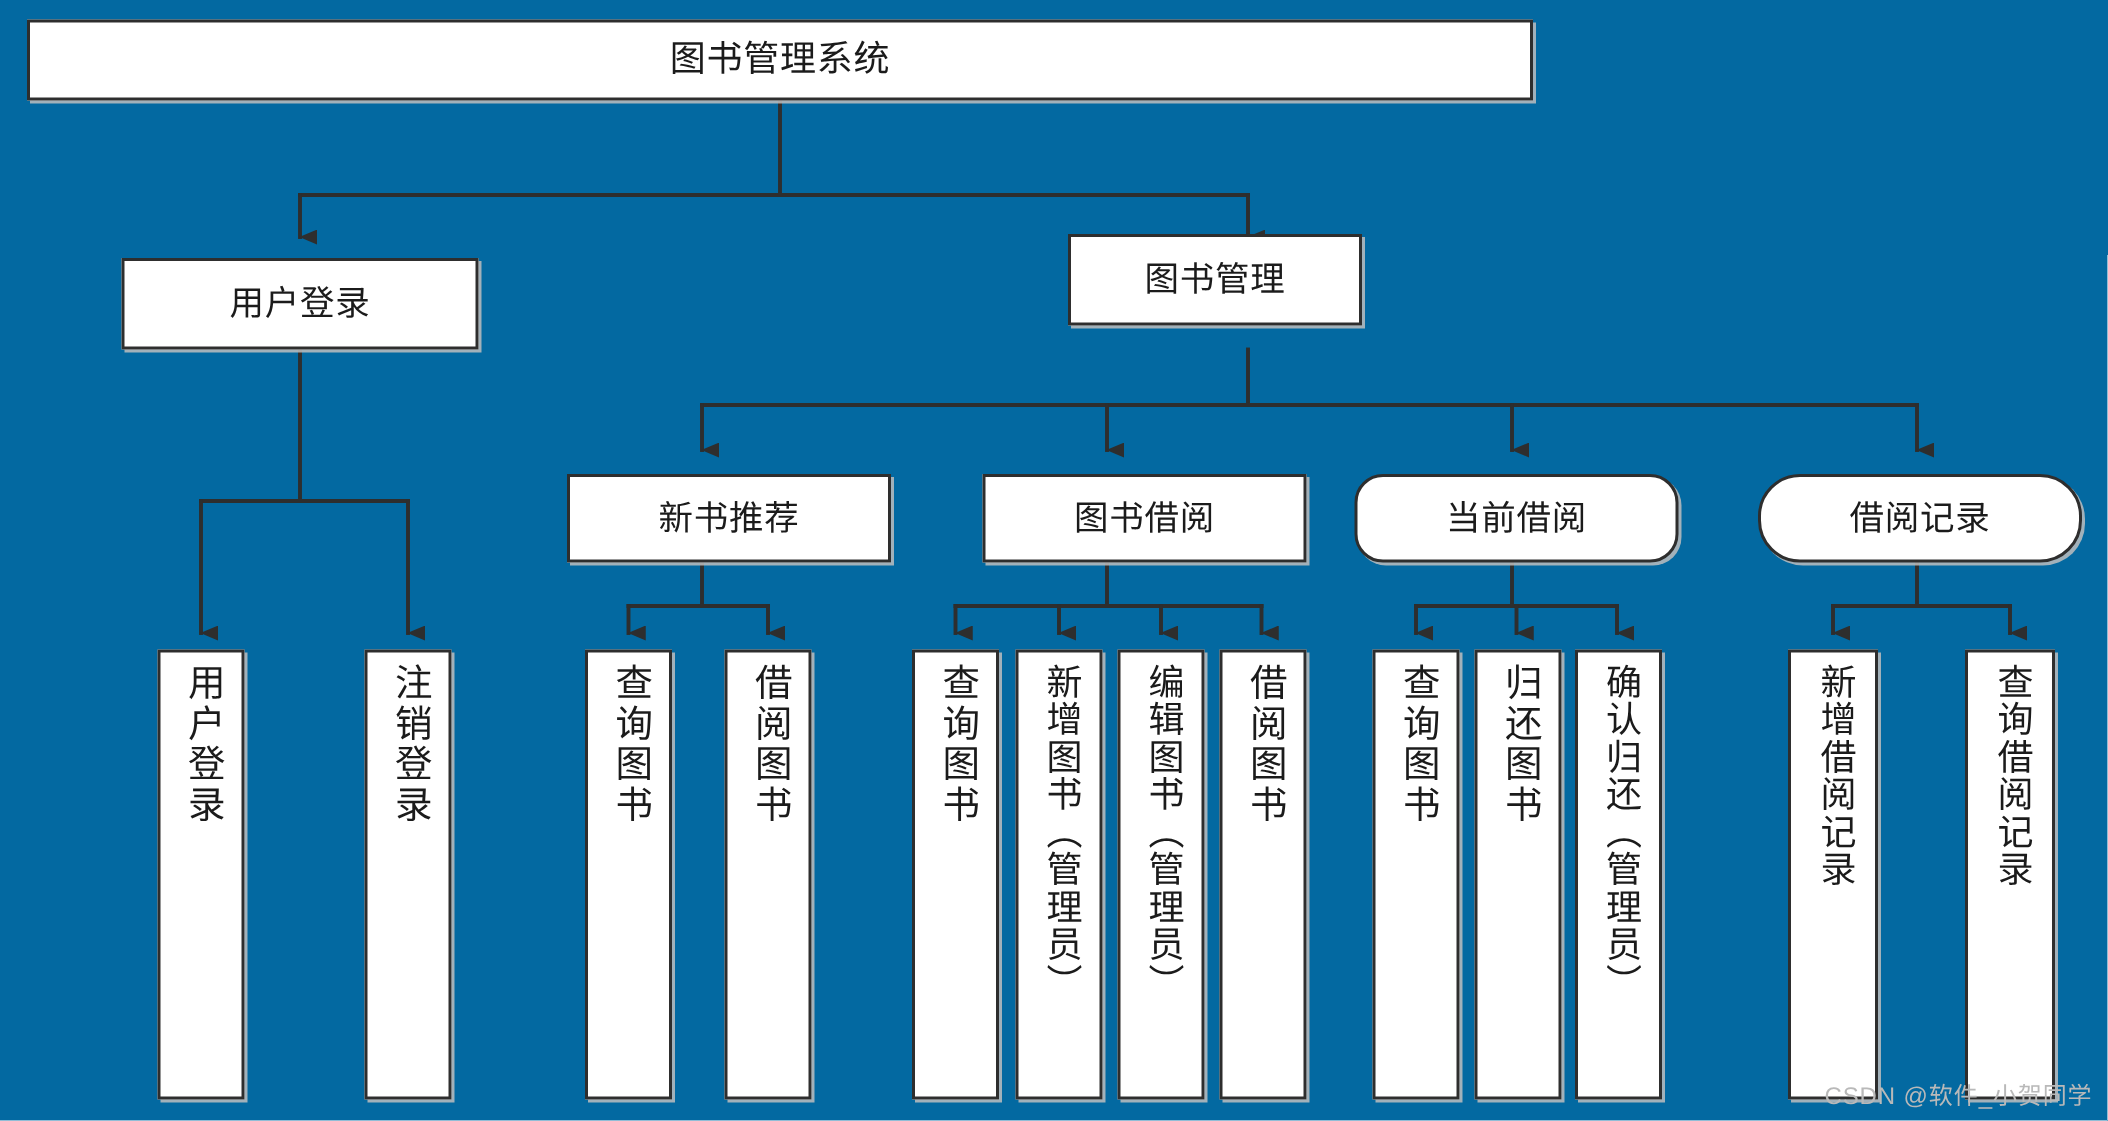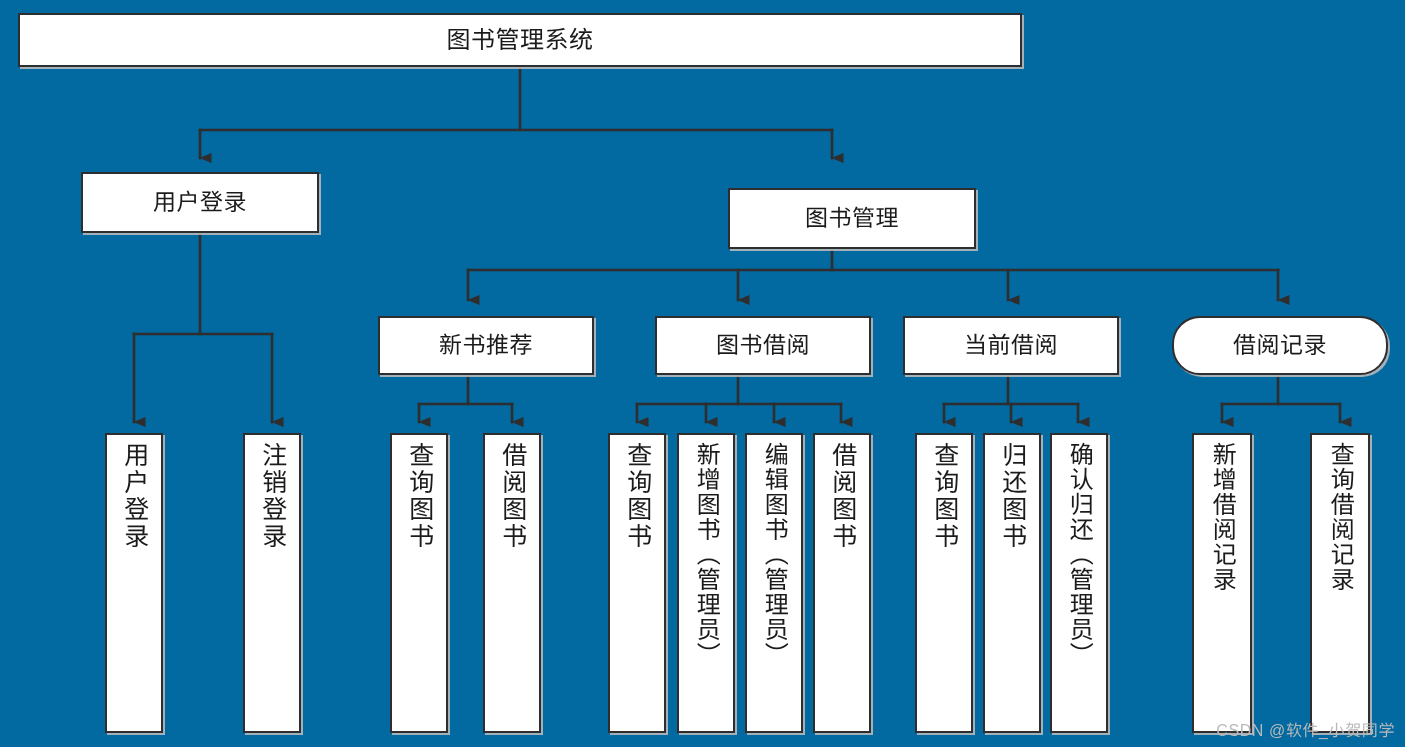--- a/index.html
+++ b/index.html
@@ -137,33 +137,33 @@
   </svg>
 
   <div class="node root horiz" style="left:18px; top:13px; width:1004px; height:54px;">
     <span class="node-label">图书管理系统</span>
   </div>
 
   <div class="node horiz" style="left:81px; top:172px; width:238px; height:61px;">
     <span class="node-label">用户登录</span>
   </div>
 
-  <div class="node horiz" style="left:712px; top:188px; width:248px; height:61px;margin-left:16px;">
+  <div class="node horiz" style="left:712px; top:156px; width:196px; height:61px;">
     <span class="node-label">图书管理</span>
   </div>
 
   <div class="node horiz" style="left:378px; top:316px; width:216px; height:59px;">
     <span class="node-label">新书推荐</span>
   </div>
 
   <div class="node horiz" style="left:655px; top:316px; width:216px; height:59px;">
     <span class="node-label">图书借阅</span>
   </div>
 
-  <div class="node horiz" style="left:903px; top:316px; width:216px; height:59px;">
+  <div class="node horiz" style="left:903px; top:316px; width:216px; height:59px;border-radius:19px;">
     <span class="node-label">当前借阅</span>
   </div>
 
   <div class="node horiz" style="left:1172px; top:316px; width:216px; height:59px;border-radius:28px;">
     <span class="node-label">借阅记录</span>
   </div>
 
   <div class="node vert" style="left:105px; top:433px; width:58px; height:300px;">
     <span class="node-label">用户登录</span>
   </div>

